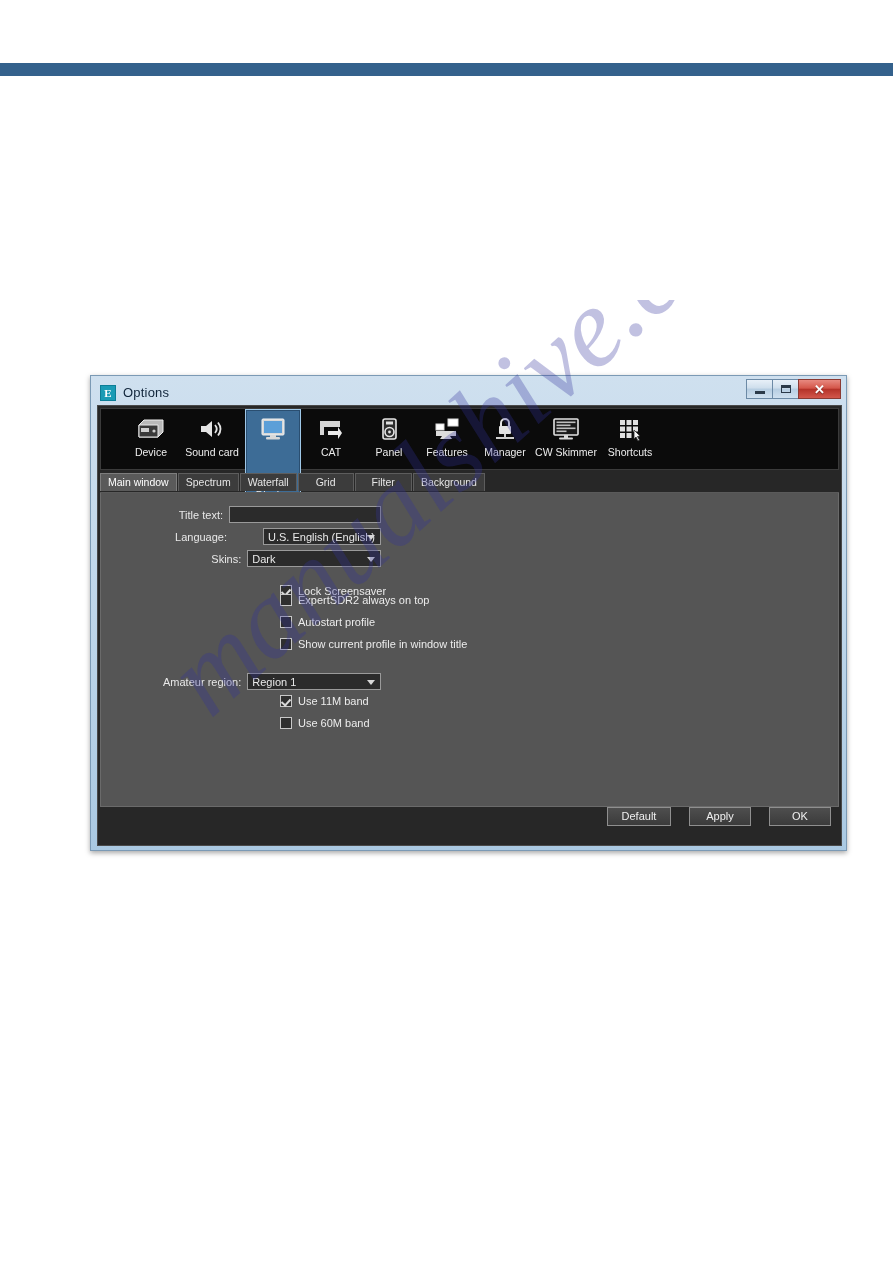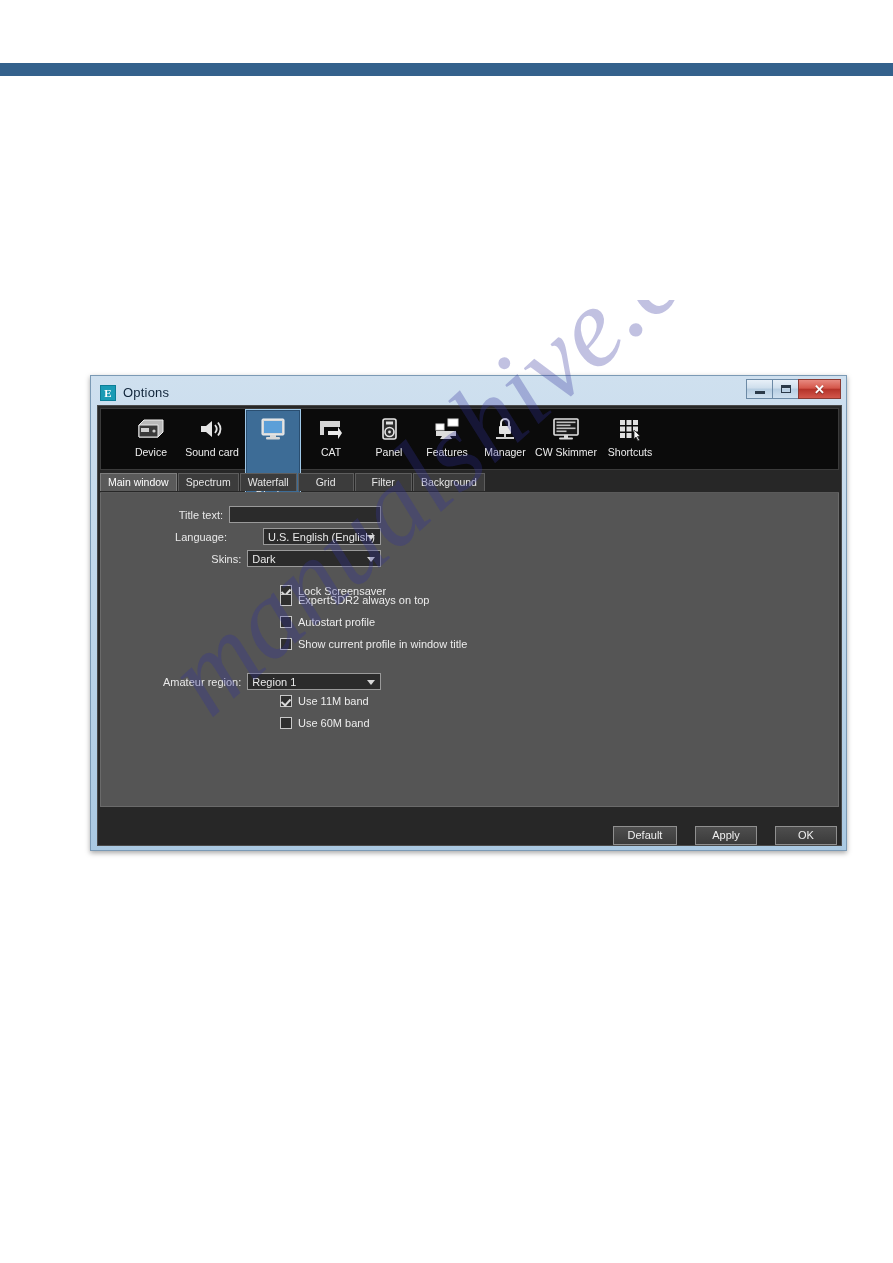--- a/index.html
+++ b/index.html
@@ -289,23 +289,23 @@
     font-size: 11px;
     color: #ececec;
     white-space: nowrap;
   }
 
   
   .footer {
     height: 38px;
     background: #272727;
     display: flex;
-    align-items: flex-end;
+    align-items: flex-start;
     justify-content: flex-end;
-    padding-right: 4px;
+    padding-right: 10px;
     flex: 0 0 auto;
   }
   .btn {
     width: 62px;
     height: 19px;
     box-sizing: border-box;
     background: linear-gradient(to bottom, #4e4e4e 0%, #3b3b3b 100%);
     border: 1px solid #8f8f8f;
     color: #efefef;
     font-size: 11px;

